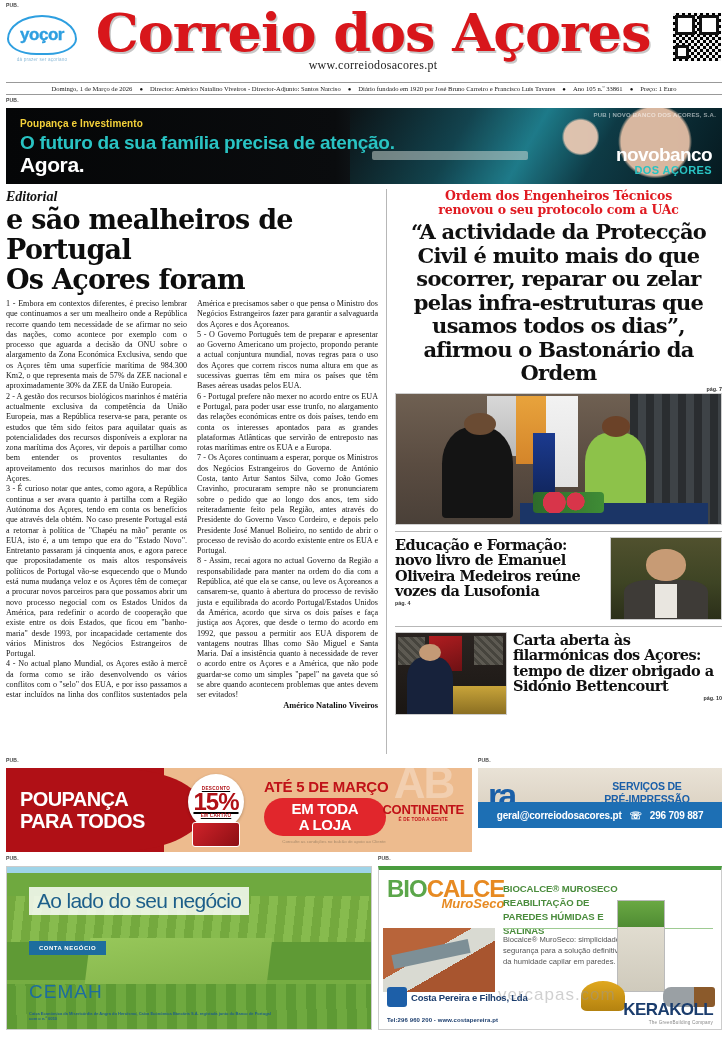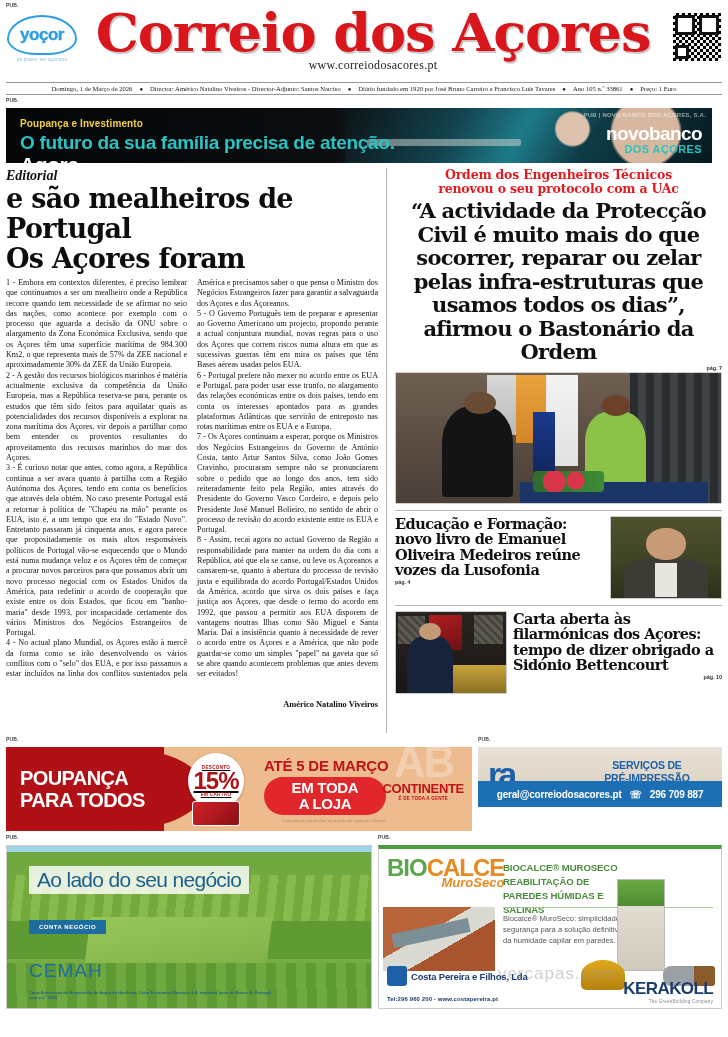--- a/index.html
+++ b/index.html
@@ -82,21 +82,21 @@
     height: 13px; display: flex; align-items: center; justify-content: center;
     gap: 7px;
     font-family: "Liberation Serif", serif;
     font-size: 6.6px; color: #1a1a1a; white-space: nowrap;
     margin: 2px 6px 0 6px;
   }
   .infoline .dot { font-size: 6px; color: #111; }
 
   
   .banner {
-    position: relative; margin: 4px 16px 0 6px; height: 55px;
+    position: relative; margin: 4px 6px 0 6px; height: 76px;
     background: linear-gradient(90deg,#050607 0%, #0a0c0e 46%, #1d2d33 58%, #36565f 72%, #12343d 86%, #061319 100%);
     overflow: hidden;
   }
   .banner .photo {
     position: absolute; right: 0; top: 0; width: 52%; height: 100%;
     background:
       radial-gradient(circle at 62% 38%, #e8c9b4 0 7%, transparent 8%),
       radial-gradient(circle at 82% 44%, #e3bfa6 0 11%, transparent 12%),
       linear-gradient(120deg,#0c1417 0%,#12444f 30%,#1d7d8c 48%,#0e3b46 66%,#071a20 100%);
     opacity: .95;
@@ -158,21 +158,21 @@
   .ed-cols { column-count: 2; column-gap: 10px; column-rule: none; }
   .ed-cols p {
     font-family: "Liberation Serif", serif;
     font-size: 8.1px; line-height: 10.3px;
     text-align: justify; color: #141414; margin-bottom: 0;
     -webkit-hyphens: auto; hyphens: auto;
   }
   .ed-sign {
     font-family: "Liberation Serif", serif;
     font-weight: bold; font-size: 8.4px; text-align: right;
-    margin-top: 20px; color: #111;
+    margin-top: 0; color: #111;
   }
 
   
   .r-kicker {
     font-family: "DejaVu Serif", serif;
     font-weight: bold; font-size: 12.5px; line-height: 14px;
     color: #e01b22; text-align: center; letter-spacing: -.2px;
     margin-bottom: 3px;
   }
   .r-head {

